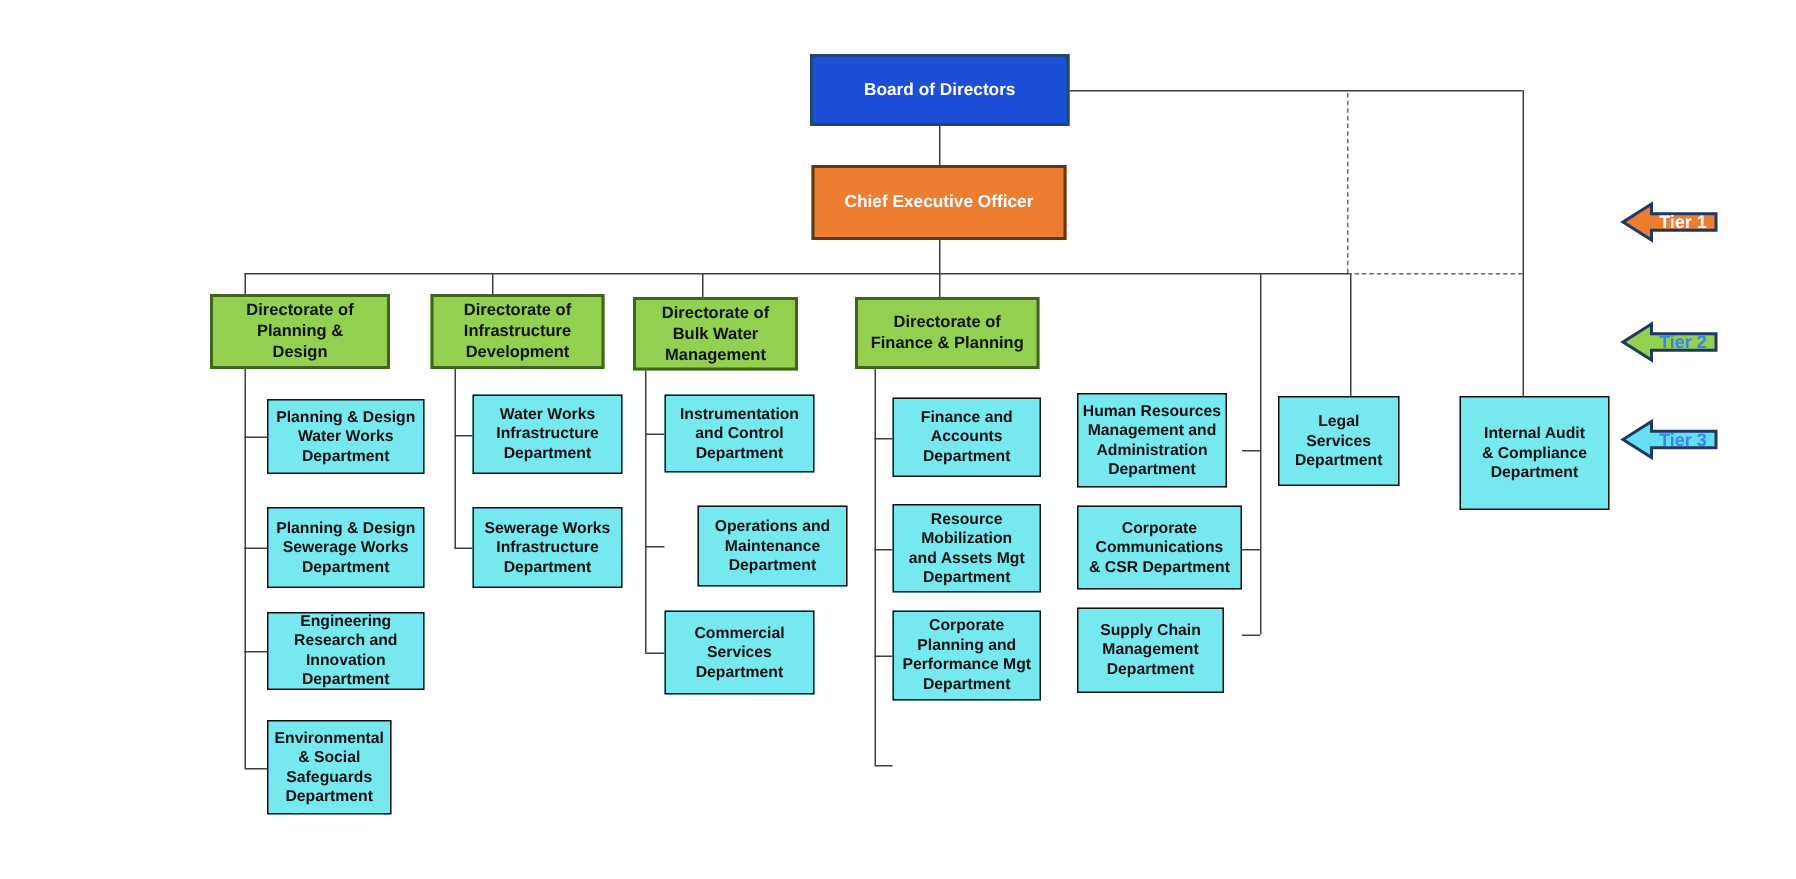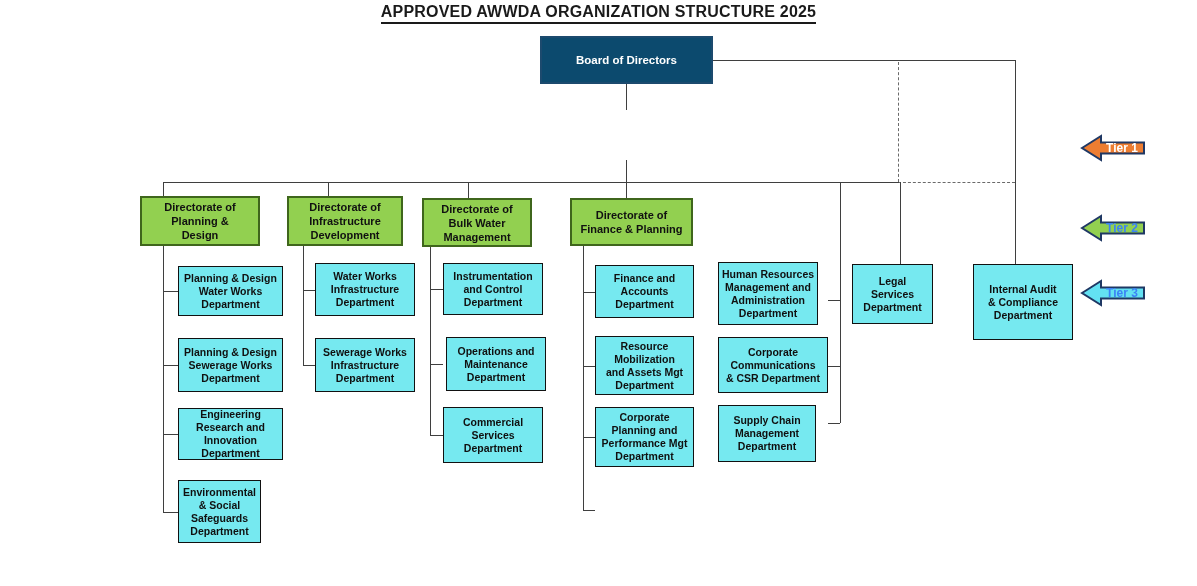--- a/index.html
+++ b/index.html
@@ -13,21 +13,21 @@
   #title span{
     display:inline-block;font-size:16px;font-weight:bold;color:#1a1a1a;
     border-bottom:2px solid #1a1a1a;padding-bottom:1px;letter-spacing:0.2px;
   }
   .box{
     position:absolute;display:flex;align-items:center;justify-content:center;
     text-align:center;font-weight:bold;white-space:pre-line;
     box-sizing:border-box;line-height:13px;
   }
   .exec{
-    background:#0c4a6e;border:2px solid #1c4a6e;color:#ffffff;
+    background:#1d4ed8;border:2px solid #1c4a6e;color:#ffffff;
     font-size:11.5px;line-height:14px;
   }
   .ceo{
     background:#ed7d31;border:2px solid #5d3a17;color:#ffffff;
     font-size:11.5px;line-height:14px;
   }
   .dir{
     background:#92d050;border:2px solid #3f661c;color:#111111;
     font-size:11px;line-height:14px;
   }
@@ -47,23 +47,20 @@
     font-size:12px;font-weight:bold;
   }
   .tier.t1 .tier-label{color:#ffffff;}
   .tier.t2 .tier-label,.tier.t3 .tier-label{color:#3b82f6;}
 </style>
 </head>
 <body>
 
 <div id="canvas">
 
-  <div id="title">
-    <span>APPROVED AWWDA ORGANIZATION STRUCTURE 2025</span>
-  </div>
 
   <div>
     <div class="lv" style="left:626px;top:84px;height:26px"></div>
     <div class="lh" style="left:713px;top:60px;width:302px"></div>
     <div class="lv" style="left:1015px;top:60px;height:204px"></div>
     <div class="lv dash" style="left:898px;top:62px;height:120px"></div>
     <div class="lh dash" style="left:898px;top:182px;width:117px"></div>
     <div class="lv" style="left:626px;top:160px;height:38px"></div>
     <div class="lh" style="left:163px;top:182px;width:736px"></div>
     <div class="lv" style="left:163px;top:182px;height:14px"></div>
@@ -92,20 +89,21 @@
     <div class="lh" style="left:583px;top:366px;width:12px"></div>
     <div class="lh" style="left:583px;top:437px;width:12px"></div>
     <div class="lh" style="left:583px;top:510px;width:12px"></div>
 
     <div class="lh" style="left:828px;top:300px;width:12px"></div>
     <div class="lh" style="left:828px;top:366px;width:12px"></div>
     <div class="lh" style="left:828px;top:423px;width:12px"></div>
   </div>
 
   <div class="box exec" style="left:540px;top:36px;width:173px;height:48px">Board of Directors</div>
+  <div class="box ceo" style="left:541px;top:110px;width:170px;height:50px">Chief Executive Officer</div>
 
   <div class="box dir" style="left:140px;top:196px;width:120px;height:50px">Directorate of
 Planning &amp;
 Design</div>
   <div class="box dir" style="left:287px;top:196px;width:116px;height:50px">Directorate of
 Infrastructure
 Development</div>
   <div class="box dir" style="left:422px;top:198px;width:110px;height:49px">Directorate of
 Bulk Water
 Management</div>
@@ -130,21 +128,21 @@
   <div class="box dept" style="left:315px;top:263px;width:100px;height:53px">Water Works
 Infrastructure
 Department</div>
   <div class="box dept" style="left:315px;top:338px;width:100px;height:54px">Sewerage Works
 Infrastructure
 Department</div>
 
   <div class="box dept" style="left:443px;top:263px;width:100px;height:52px">Instrumentation
 and Control
 Department</div>
-  <div class="box dept" style="left:446px;top:337px;width:100px;height:54px">Operations and
+  <div class="box dept" style="left:465px;top:337px;width:100px;height:54px">Operations and
 Maintenance
 Department</div>
   <div class="box dept" style="left:443px;top:407px;width:100px;height:56px">Commercial
 Services
 Department</div>
 
   <div class="box dept" style="left:595px;top:265px;width:99px;height:53px">Finance and
 Accounts
 Department</div>
   <div class="box dept" style="left:595px;top:336px;width:99px;height:59px">Resource

